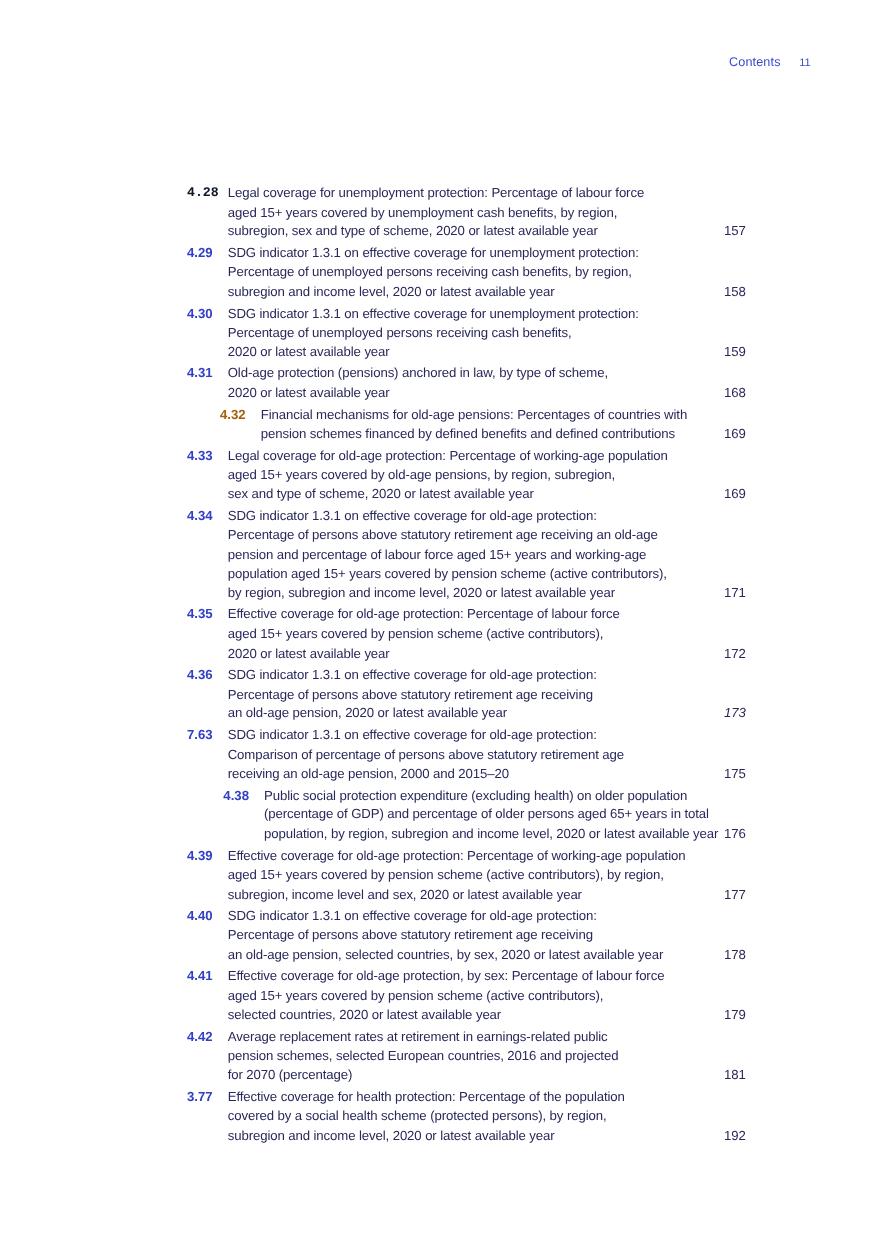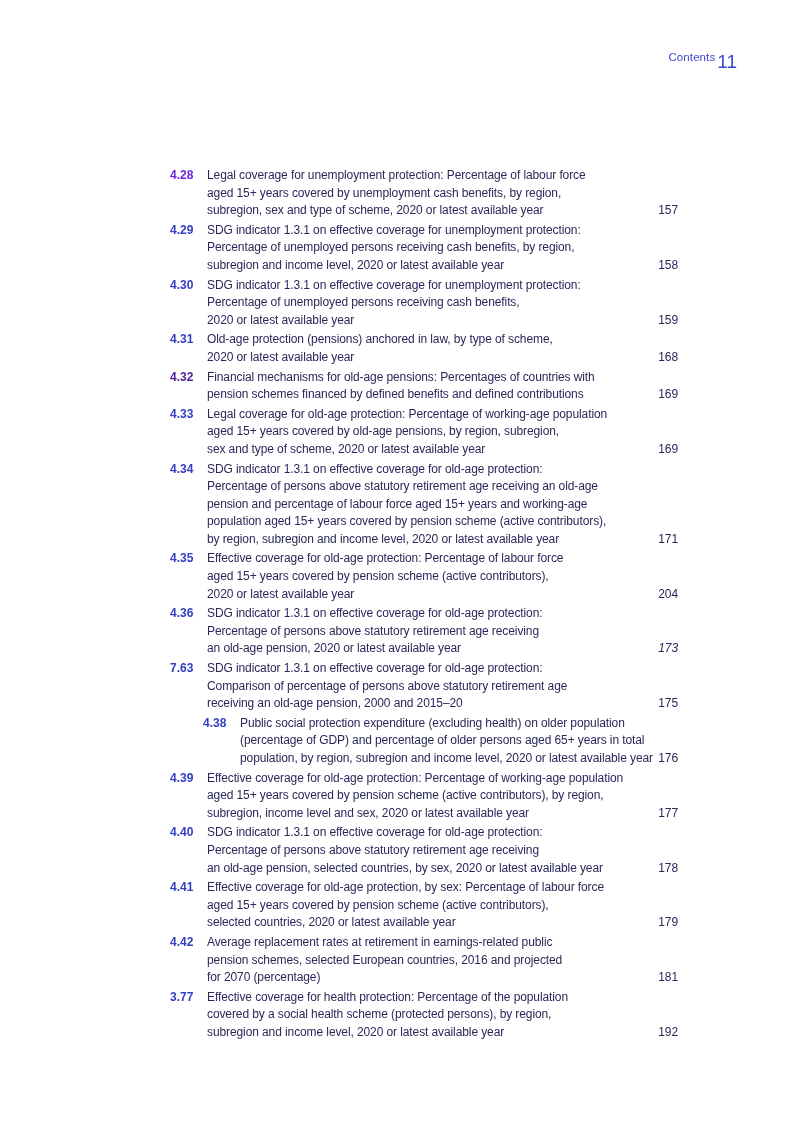--- a/index.html
+++ b/index.html
@@ -10,30 +10,30 @@
     margin: 0 auto;
     background: #ffffff;
     font-family: "Liberation Sans", sans-serif;
     overflow: hidden;
   }
   .doc-header {
     position: absolute;
     top: 51px;
     right: 56px;
     display: flex;
-    align-items: flex-start;
-    gap: 2px;
+    align-items: flex-end;
+    gap: 17px;
     margin-left: 37px;
   }
   .contents-label {
     font-size: 11.5px;
     letter-spacing: 0.1px;
   }
   .header-page-num {
-    font-size: 19px;
+    font-size: 10px;
   }
   .toc {
     position: absolute;
     left: 170px;
     top: 167px;
     width: 508px;
   }
   .toc-entry {
     position: relative;
     display: flex;
@@ -64,21 +64,21 @@
 
 <div class="page" style="background: rgb(255, 255, 255);">
 
   <div class="doc-header">
     <span class="contents-label" style="color: rgb(61, 73, 205);">Contents</span>
     <span class="header-page-num" style="color: rgb(61, 73, 205);">11</span>
   </div>
 
   <div class="toc" id="toc-list">
     <div class="toc-entry">
-      <span class="entry-num" style="color: #6d28d9;">4.28</span>
+      <span class="entry-num" style="color: #0f172a; font-family: Liberation Mono, monospace;">4.28</span>
       <span class="entry-text" style="color: rgb(41, 40, 90);">Legal coverage for unemployment protection: Percentage of labour force
 aged 15+ years covered by unemployment cash benefits, by region,
 subregion, sex and type of scheme, 2020 or latest available year</span>
       <span class="entry-page" style="color: rgb(41, 40, 90);">157</span>
     </div>
 
     <div class="toc-entry">
       <span class="entry-num" style="color: rgb(51, 64, 195);">4.29</span>
       <span class="entry-text" style="color: rgb(41, 40, 90);">SDG indicator 1.3.1 on effective coverage for unemployment protection:
 Percentage of unemployed persons receiving cash benefits, by region,
@@ -95,21 +95,21 @@
     </div>
 
     <div class="toc-entry">
       <span class="entry-num" style="color: rgb(51, 64, 195);">4.31</span>
       <span class="entry-text" style="color: rgb(41, 40, 90);">Old-age protection (pensions) anchored in law, by type of scheme,
 2020 or latest available year</span>
       <span class="entry-page" style="color: rgb(41, 40, 90);">168</span>
     </div>
 
     <div class="toc-entry">
-      <span class="entry-num" style="color: #4c1d95;">4.32</span>
+      <span class="entry-num" style="color: #a16207; margin-left: 30px;">4.32</span>
       <span class="entry-text" style="color: rgb(41, 40, 90);">Financial mechanisms for old-age pensions: Percentages of countries with
 pension schemes financed by defined benefits and defined contributions</span>
       <span class="entry-page" style="color: rgb(41, 40, 90);">169</span>
     </div>
 
     <div class="toc-entry">
       <span class="entry-num" style="color: rgb(51, 64, 195);">4.33</span>
       <span class="entry-text" style="color: rgb(41, 40, 90);">Legal coverage for old-age protection: Percentage of working-age population
 aged 15+ years covered by old-age pensions, by region, subregion,
 sex and type of scheme, 2020 or latest available year</span>
@@ -124,21 +124,21 @@
 population aged 15+ years covered by pension scheme (active contributors),
 by region, subregion and income level, 2020 or latest available year</span>
       <span class="entry-page" style="color: rgb(41, 40, 90);">171</span>
     </div>
 
     <div class="toc-entry">
       <span class="entry-num" style="color: rgb(51, 64, 195);">4.35</span>
       <span class="entry-text" style="color: rgb(41, 40, 90);">Effective coverage for old-age protection: Percentage of labour force
 aged 15+ years covered by pension scheme (active contributors),
 2020 or latest available year</span>
-      <span class="entry-page" style="color: rgb(41, 40, 90);">204</span>
+      <span class="entry-page" style="color: rgb(41, 40, 90);">172</span>
     </div>
 
     <div class="toc-entry">
       <span class="entry-num" style="color: rgb(51, 64, 195);">4.36</span>
       <span class="entry-text" style="color: rgb(41, 40, 90);">SDG indicator 1.3.1 on effective coverage for old-age protection:
 Percentage of persons above statutory retirement age receiving
 an old-age pension, 2020 or latest available year</span>
       <span class="entry-page" style="color: rgb(41, 40, 90); font-style: italic;">173</span>
     </div>
 

